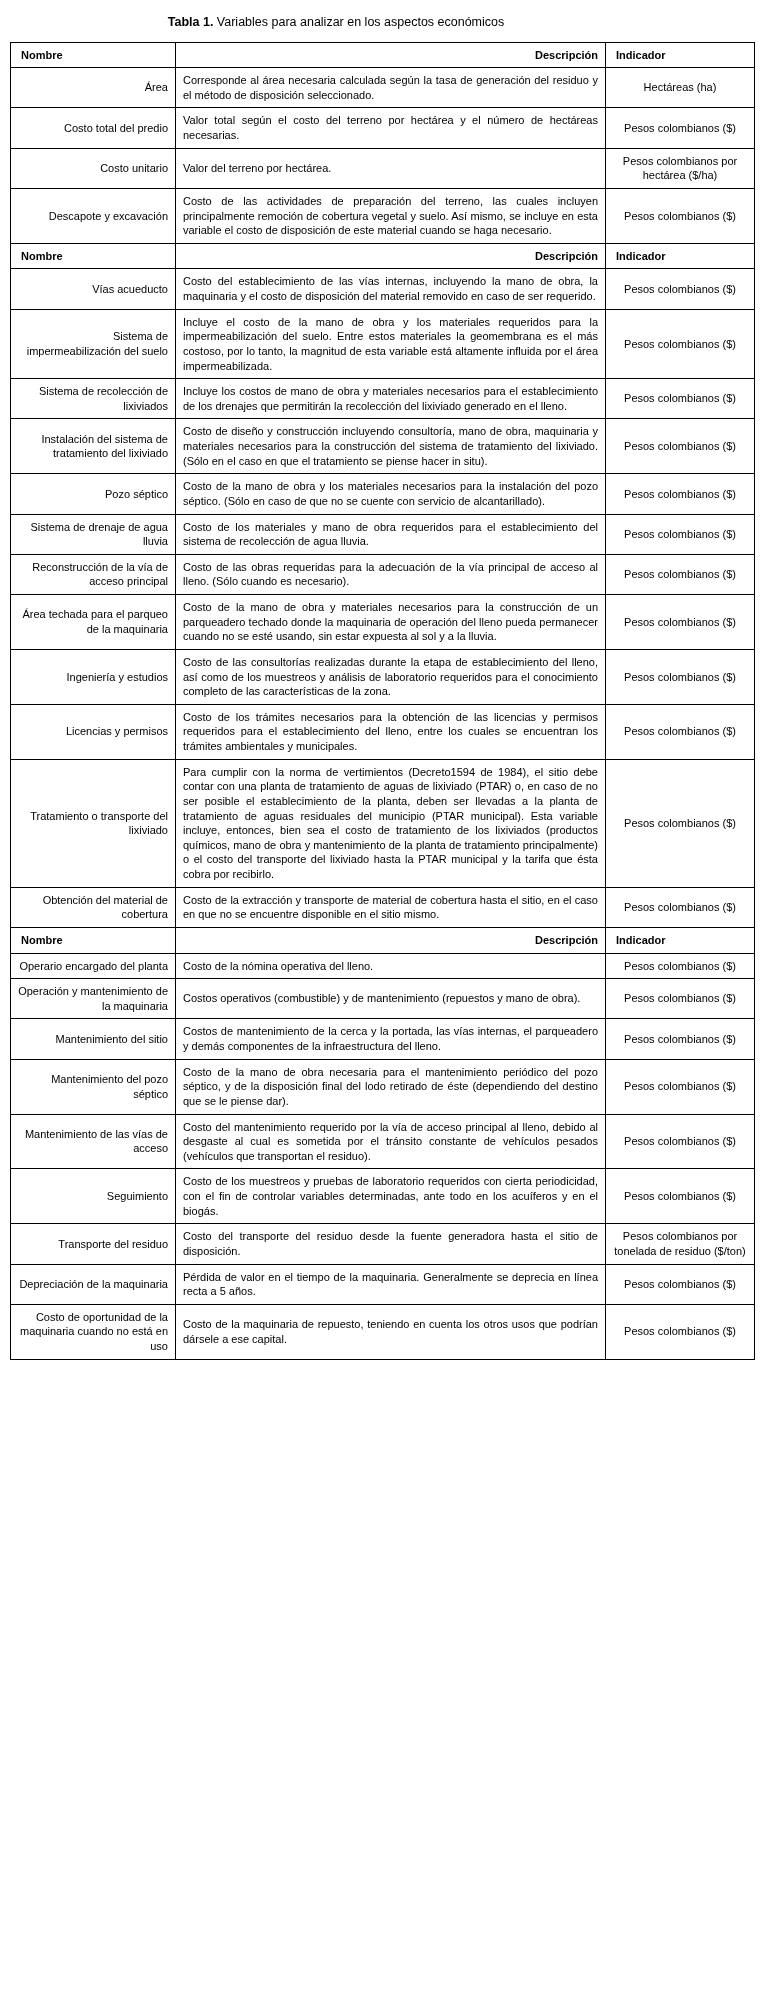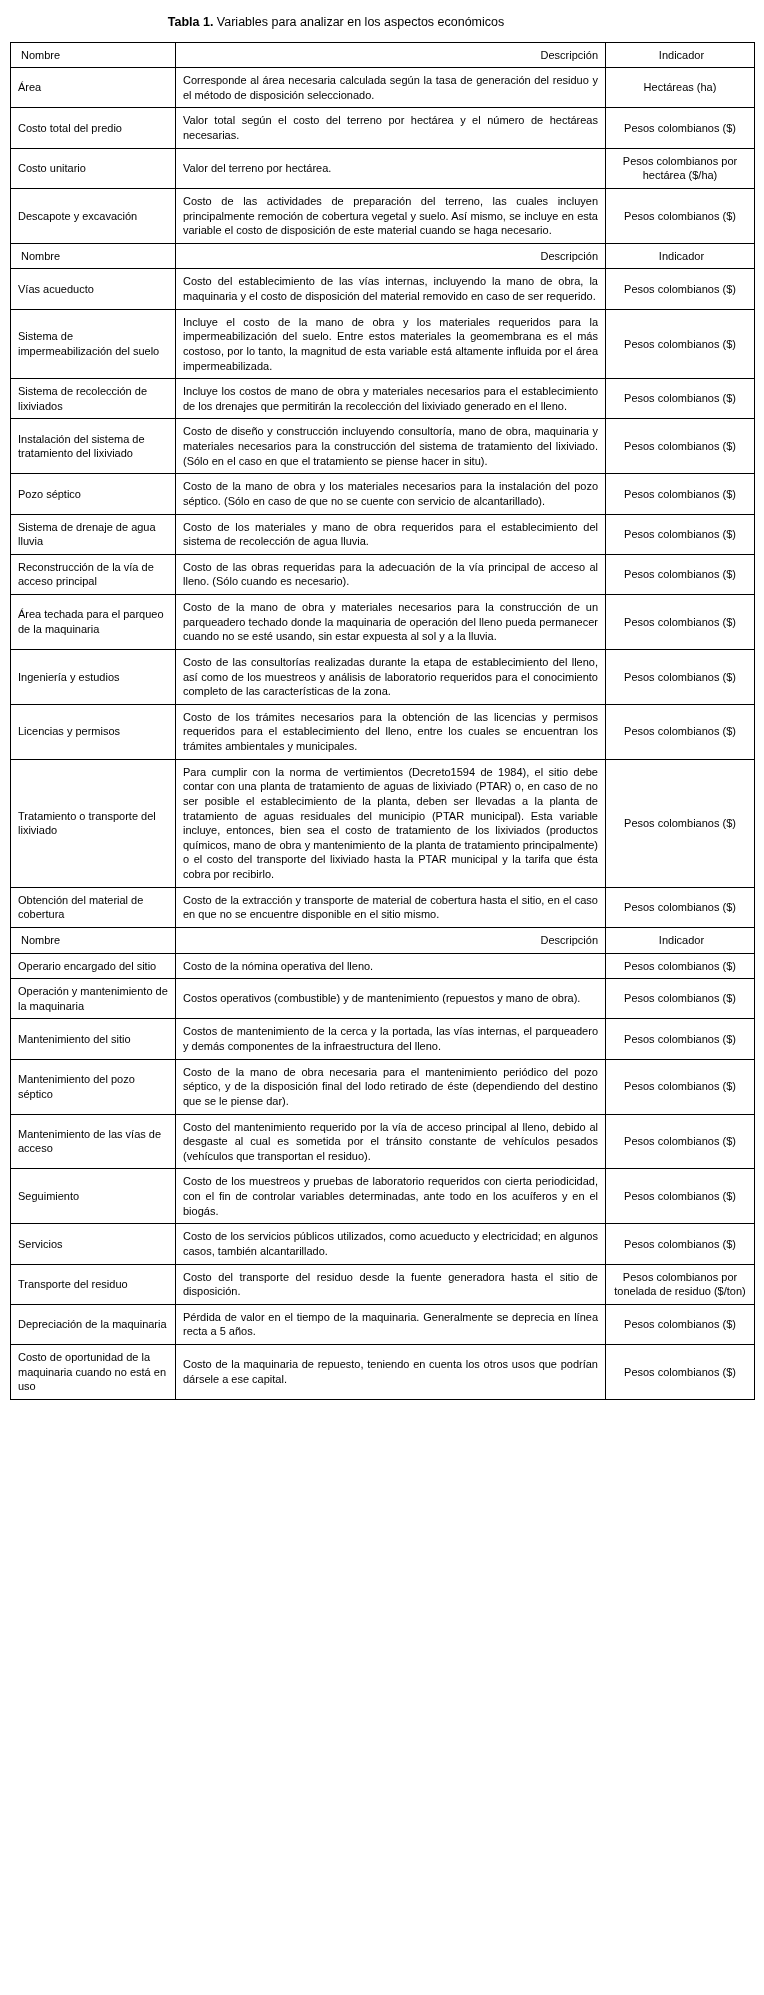--- a/index.html
+++ b/index.html
@@ -37,37 +37,37 @@
     border: 1px solid #000000;
     vertical-align: middle;
     padding: 5px 7px;
     line-height: 1.33;
   }
   col.c-nombre { width: 165px; }
   col.c-desc { width: 430px; }
   col.c-ind { width: 149px; }
 
   td.nombre {
-    text-align: left;
+    text-align: right;
   }
   td.desc {
     text-align: justify;
     text-justify: inter-word;
     hyphens: auto;
   }
   td.ind {
     text-align: center;
   }
   tr.header td {
-    font-weight: normal;
+    font-weight: bold;
     padding-left: 10px;
   }
   tr.header td.nombre { text-align: left; }
   tr.header td.desc { text-align: right; }
-  tr.header td.ind { text-align: center; }
+  tr.header td.ind { text-align: left; }
 </style>
 </head>
 <body>
 
 <div class="page">
 
   <div class="caption">
     <b>Tabla 1.</b><span> Variables para analizar en los aspectos económicos</span>
   </div>
 
@@ -167,21 +167,21 @@
           <td class="nombre">Obtención del material de cobertura</td>
           <td class="desc">Costo de la extracción y transporte de material de cobertura hasta el sitio, en el caso en que no se encuentre disponible en el sitio mismo.</td>
           <td class="ind">Pesos colombianos ($)</td>
         </tr>
         <tr class="header">
           <td class="nombre">Nombre</td>
           <td class="desc">Descripción</td>
           <td class="ind">Indicador</td>
         </tr>
         <tr class="data">
-          <td class="nombre">Operario encargado del sitio</td>
+          <td class="nombre">Operario encargado del planta</td>
           <td class="desc">Costo de la nómina operativa del lleno.</td>
           <td class="ind">Pesos colombianos ($)</td>
         </tr>
         <tr class="data">
           <td class="nombre">Operación y mantenimiento de la maquinaria</td>
           <td class="desc">Costos operativos (combustible) y de mantenimiento (repuestos y mano de obra).</td>
           <td class="ind">Pesos colombianos ($)</td>
         </tr>
         <tr class="data">
           <td class="nombre">Mantenimiento del sitio</td>
@@ -194,25 +194,20 @@
           <td class="ind">Pesos colombianos ($)</td>
         </tr>
         <tr class="data">
           <td class="nombre">Mantenimiento de las vías de acceso</td>
           <td class="desc">Costo del mantenimiento requerido por la vía de acceso principal al lleno, debido al desgaste al cual es sometida por el tránsito constante de vehículos pesados (vehículos que transportan el residuo).</td>
           <td class="ind">Pesos colombianos ($)</td>
         </tr>
         <tr class="data">
           <td class="nombre">Seguimiento</td>
           <td class="desc">Costo de los muestreos y pruebas de laboratorio requeridos con cierta periodicidad, con el fin de controlar variables determinadas, ante todo en los acuíferos y en el biogás.</td>
-          <td class="ind">Pesos colombianos ($)</td>
-        </tr>
-        <tr class="data">
-          <td class="nombre">Servicios</td>
-          <td class="desc">Costo de los servicios públicos utilizados, como acueducto y electricidad; en algunos casos, también alcantarillado.</td>
           <td class="ind">Pesos colombianos ($)</td>
         </tr>
         <tr class="data">
           <td class="nombre">Transporte del residuo</td>
           <td class="desc">Costo del transporte del residuo desde la fuente generadora hasta el sitio de disposición.</td>
           <td class="ind">Pesos colombianos por tonelada de residuo ($/ton)</td>
         </tr>
         <tr class="data">
           <td class="nombre">Depreciación de la maquinaria</td>
           <td class="desc">Pérdida de valor en el tiempo de la maquinaria. Generalmente se deprecia en línea recta a 5 años.</td>

